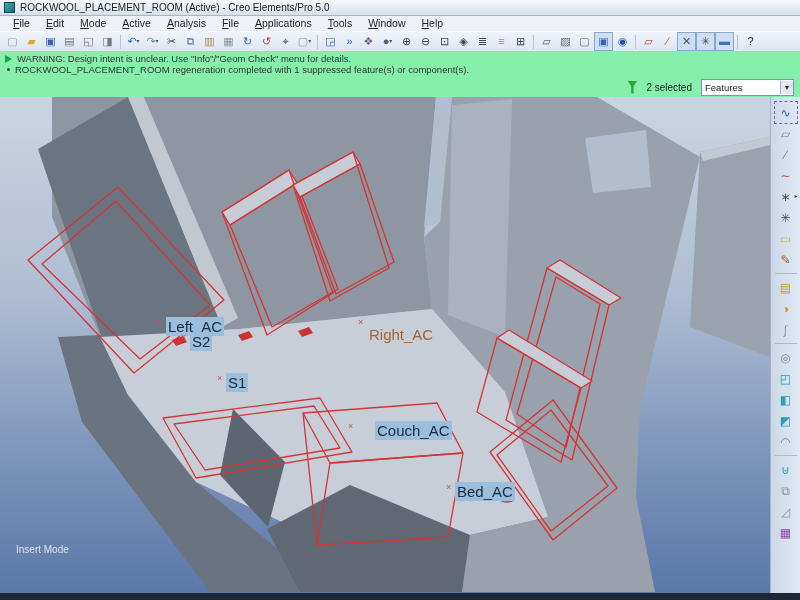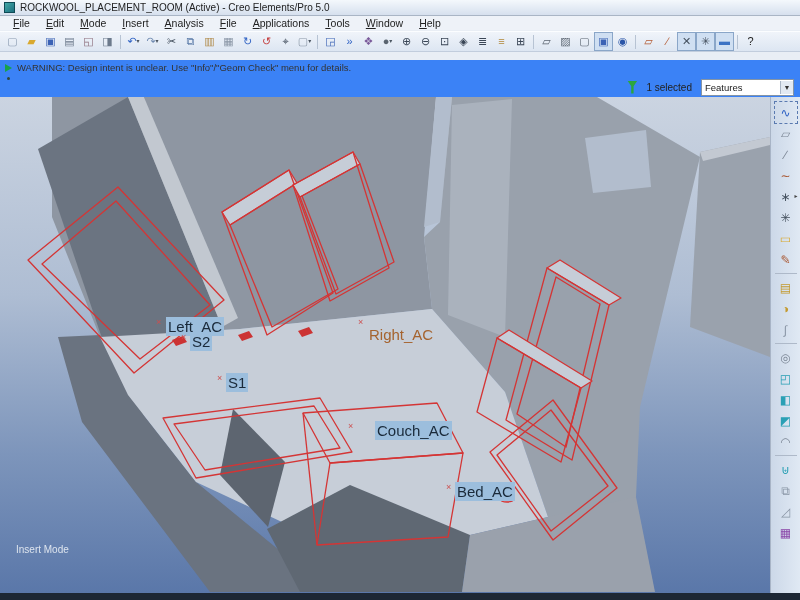--- a/index.html
+++ b/index.html
@@ -23,21 +23,21 @@
   .toolbar{position:absolute;top:31px;left:0;right:0;height:19px;
     background:linear-gradient(#f0f4fa,#dde6f2);border-top:1px solid #fbfdff;
     border-bottom:1px solid #c2cddd;display:flex;align-items:center;padding-left:3px}
   .tb-btn{width:17px;height:17px;display:flex;align-items:center;justify-content:center;
     font-size:11px;line-height:11px;border:1px solid transparent;position:relative;flex:0 0 auto}
   .tb-btn.pressed{background:#cfdff2;border:1px solid #8aa6c8}
   .tb-btn .dd{font-size:6px;color:#4a5560;margin-left:0px}
   .tb-sep{width:1px;height:14px;background:#b7c3d3;margin:0 3px;flex:0 0 auto}
 
   
-  .messages{position:absolute;top:60px;left:0;right:0;height:46px;background:#3b82f6;
+  .messages{position:absolute;top:51px;left:0;right:0;height:46px;background:#86efac;
     font-size:9.5px;color:#333;padding:2px 0 0 5px;border-bottom:1px solid #c2cddd}
   .msg-row{height:11px;display:flex;align-items:center;gap:5px;white-space:nowrap}
   .warn-arrow{width:0;height:0;border-top:4px solid transparent;border-bottom:4px solid transparent;
     border-left:7px solid #17a24a;flex:0 0 auto}
   .bullet{width:3px;height:3px;border-radius:50%;background:#32473a;flex:0 0 auto;margin-left:2px}
 
   .statusrow{position:absolute;top:78px;right:6px;height:18px;display:flex;
     align-items:center;gap:9px;font-size:10px;color:#222}
   .funnel{width:10px;height:13px;background:#2ca63e;
     clip-path:polygon(0 0,100% 0,62% 45%,62% 100%,38% 100%,38% 45%)}
@@ -72,21 +72,21 @@
 
 <div class="titlebar">
   <span class="app-icon"></span>
   <span class="title-text">ROCKWOOL_PLACEMENT_ROOM (Active) - Creo Elements/Pro 5.0</span>
 </div>
 
 <div class="menubar" id="menubar">
     <span class="menu-item">File</span>
     <span class="menu-item">Edit</span>
     <span class="menu-item">Mode</span>
-    <span class="menu-item">Insert</span>
+    <span class="menu-item">Active</span>
     <span class="menu-item">Analysis</span>
     <span class="menu-item">File</span>
     <span class="menu-item">Applications</span>
     <span class="menu-item">Tools</span>
     <span class="menu-item">Window</span>
     <span class="menu-item">Help</span>
   </div>
 
 <div class="toolbar" id="toolbar">
     <div class="tb-btn">
@@ -214,26 +214,27 @@
     </div>
   </div>
 
 <div class="messages" id="messages">
     <div class="msg-row">
       <span class="warn-arrow"></span>
       <span>WARNING: Design intent is unclear.  Use "Info"/"Geom Check" menu for details.</span>
     </div>
     <div class="msg-row">
       <span class="bullet"></span>
+      <span>ROCKWOOL_PLACEMENT_ROOM regeneration completed with 1 suppressed feature(s) or component(s).</span>
     </div>
   </div>
 
 <div class="statusrow">
   <span class="funnel"></span>
-  <span>1 selected</span>
+  <span>2 selected</span>
   <div class="combo">
     <span>Features</span>
     <span class="arrowbox">▼</span>
   </div>
 </div>
 
 <div class="viewport">
   <svg width="770" height="496" viewBox="0 0 770 496">
 
     <g>

